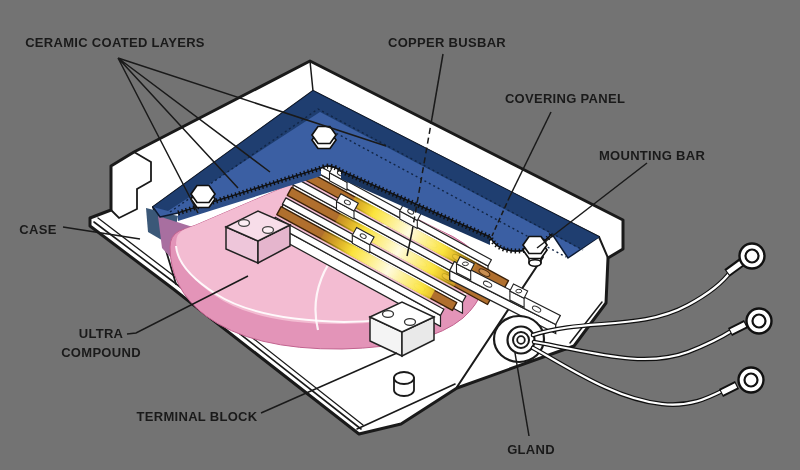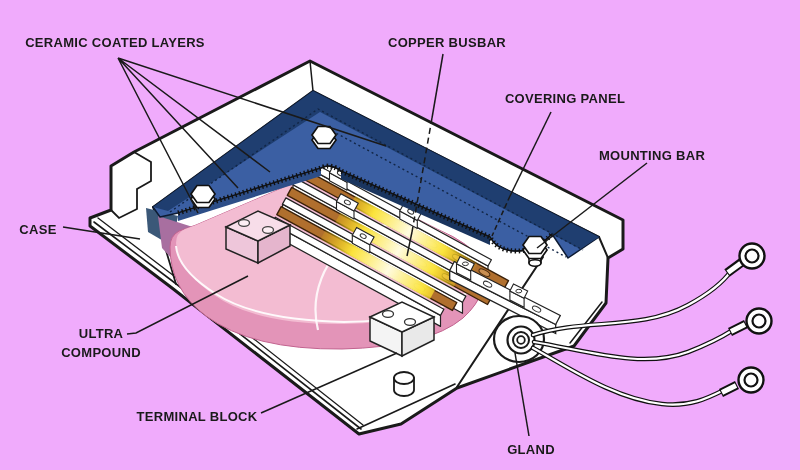--- a/index.html
+++ b/index.html
@@ -1,16 +1,16 @@
 <!DOCTYPE html>
 <html><head>
 <meta charset="utf-8">
 <style>
   html,body{margin:0;padding:0;background:#ffffff;}
-  .stage{position:relative;width:800px;height:470px;background:#f0abfc;overflow:hidden;
+  .stage{position:relative;width:800px;height:470px;background:#737373;overflow:hidden;
          font-family:"Liberation Sans", sans-serif;}
   svg{display:block;}
   text.lbl{font-family:"Liberation Sans", sans-serif;font-size:13px;font-weight:700;
            fill:#1a1a1a;letter-spacing:.3px;text-anchor:middle;}
   .ln{stroke:#1a1a1a;stroke-width:1.5;fill:none;}
   .edge{stroke:#1a1a1a;fill:none;stroke-linecap:round;}
 </style>
 </head>
 <body>
 

